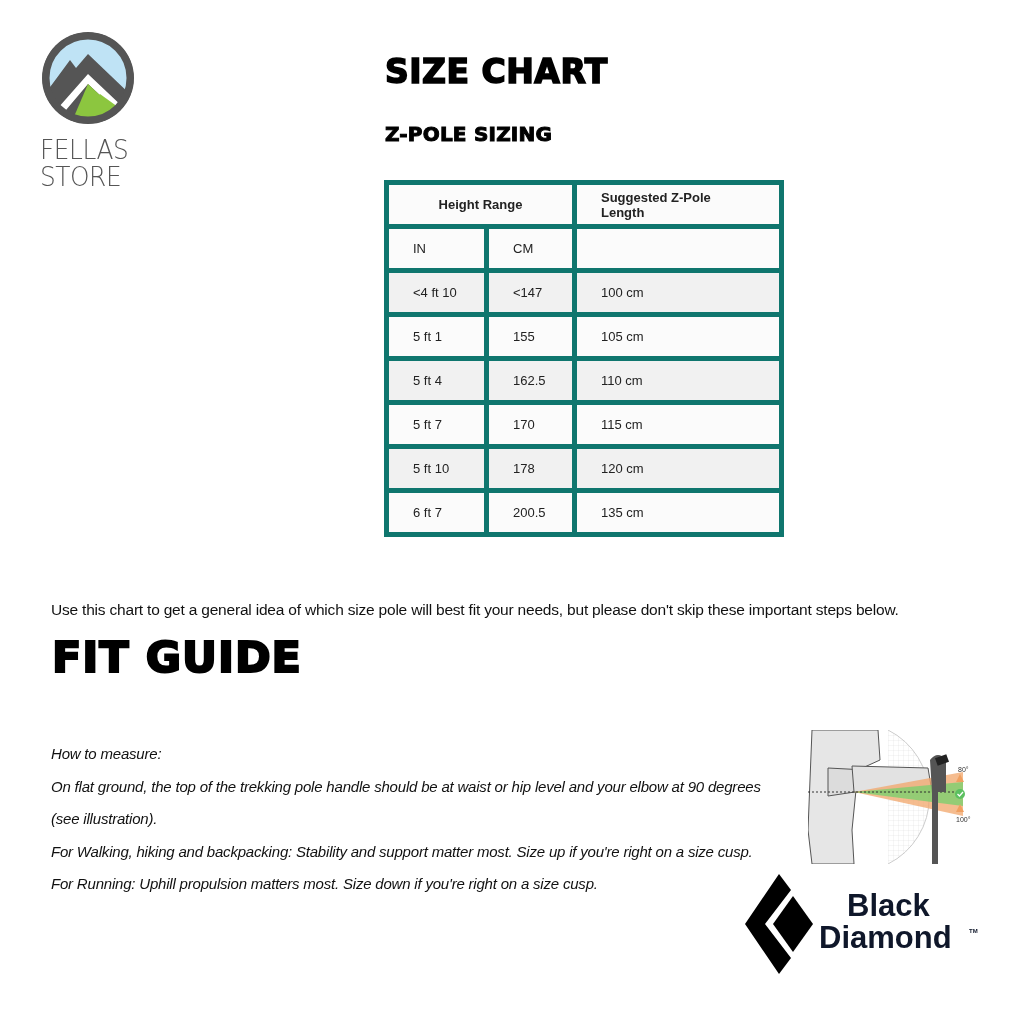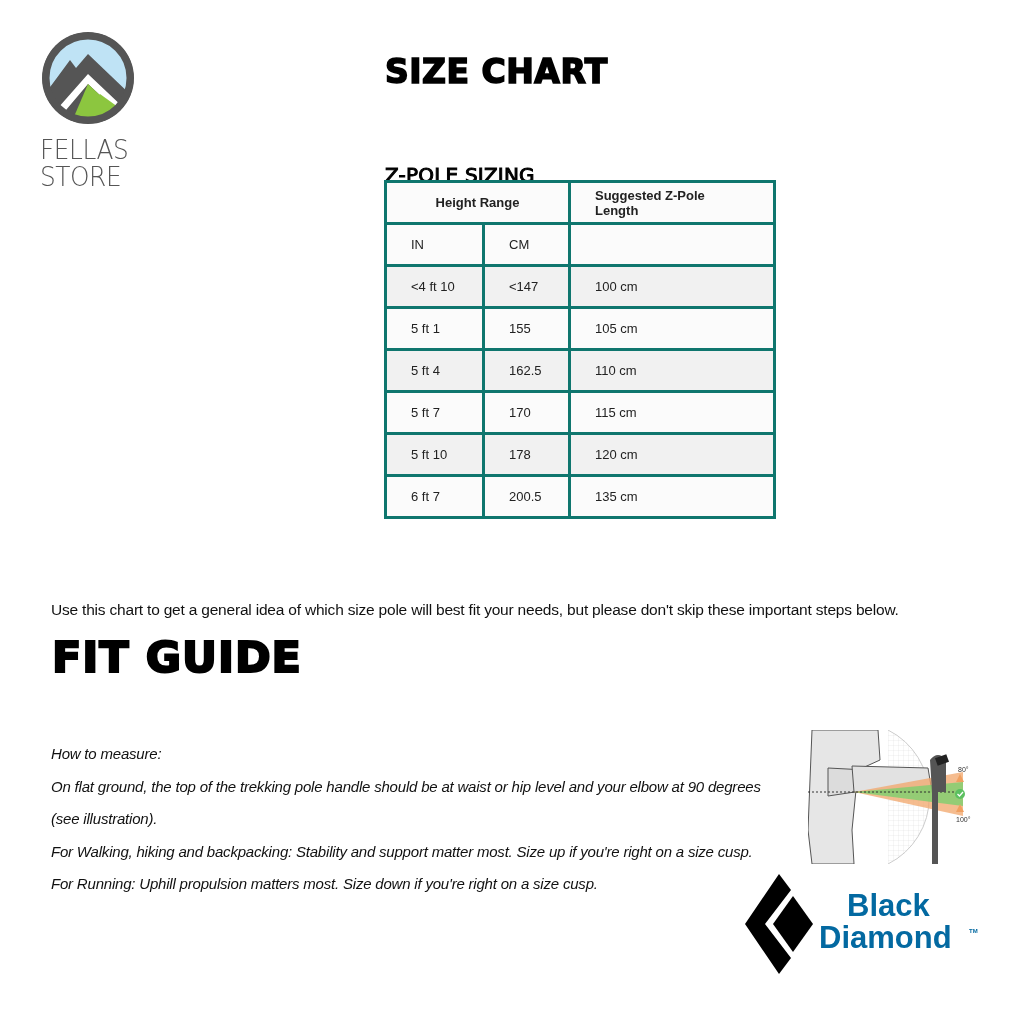--- a/index.html
+++ b/index.html
@@ -4,40 +4,40 @@
 <style>
   html, body { margin:0; padding:0; }
   body { width:1024px; height:1024px; background:#ffffff; position:relative; overflow:hidden; font-family:"Liberation Sans", sans-serif; color:#111; }
   .abs { position:absolute; }
   
   .logo { left:40px; top:30px; width:110px; }
   .logo-text { font-family:"DejaVu Sans", sans-serif; font-weight:300; color:#555; font-size:27px; line-height:27px; letter-spacing:-0.5px; margin-top:6px; }
   .logo-text div { transform:scaleX(0.92); transform-origin:left; }
   
   .h-size { left:385px; top:52px; font-family:"DejaVu Sans", sans-serif; font-weight:900; font-size:33px; letter-spacing:0.5px; -webkit-text-stroke:1.6px #000; color:#000; }
-  .h-zpole { left:385px; top:122px; font-family:"DejaVu Sans", sans-serif; font-weight:400; font-size:20px; letter-spacing:0.2px; -webkit-text-stroke:1px #000; color:#000;margin-top:41px; }
+  .h-zpole { left:385px; top:122px; font-family:"DejaVu Sans", sans-serif; font-weight:700; font-size:20px; letter-spacing:0.2px; -webkit-text-stroke:1px #000; color:#000; }
   
   table.sz { left:384px; top:180px; border-collapse:collapse; font-family:"Liberation Sans", sans-serif; font-size:13px; color:#222; }
-  table.sz td { border:3px solid #0f766e; height:39px; padding:0 24px; }
+  table.sz td { border:5px solid #0f766e; height:39px; padding:0 24px; }
   table.sz tr.hdr td { font-weight:600; }
   table.sz tr:nth-child(odd) td { background:#f1f1f1; }
   table.sz tr:nth-child(even) td { background:#fbfbfb; }
   table.sz tr.hdr td, table.sz tr.units td { background:#fbfbfb; }
   .c1 { width:47px; } .c2 { width:35px; } .c3 { width:154px;margin-top:39px; }
   
   .intro { left:51px; top:601px; font-size:15.5px; letter-spacing:-0.2px; color:#111; }
   .h-fit { left:52px; top:632px; font-family:"DejaVu Sans", sans-serif; font-weight:900; font-size:43px; letter-spacing:1px; -webkit-text-stroke:2.2px #000; color:#000; }
   
   .guide { left:51px; top:738px; width:740px; font-size:15px; line-height:32.5px; letter-spacing:-0.2px; color:#111; }
   .guide p { margin:0;font-style:italic; }
   
   .illus { left:808px; top:730px; width:170px; height:134px; }
   
   .bd { left:743px; top:872px; width:240px; height:104px; }
-  .bd-text { position:absolute; left:76px; top:18px; font-family:"Liberation Sans", sans-serif; font-weight:700; color:#0369a1; }
+  .bd-text { position:absolute; left:76px; top:18px; font-family:"Liberation Sans", sans-serif; font-weight:700; color:#0f172a; }
   .bd-black { font-size:31px; line-height:32px; padding-left:28px; }
   .bd-diamond { font-size:31px; line-height:32px; }
   .tm { position:absolute; left:150px; top:38px; font-size:6px; font-weight:700; }
 </style>
 </head>
 <body>
 
 <div class="abs logo">
   <svg width="96" height="96" viewBox="0 0 96 96">
     <defs>

